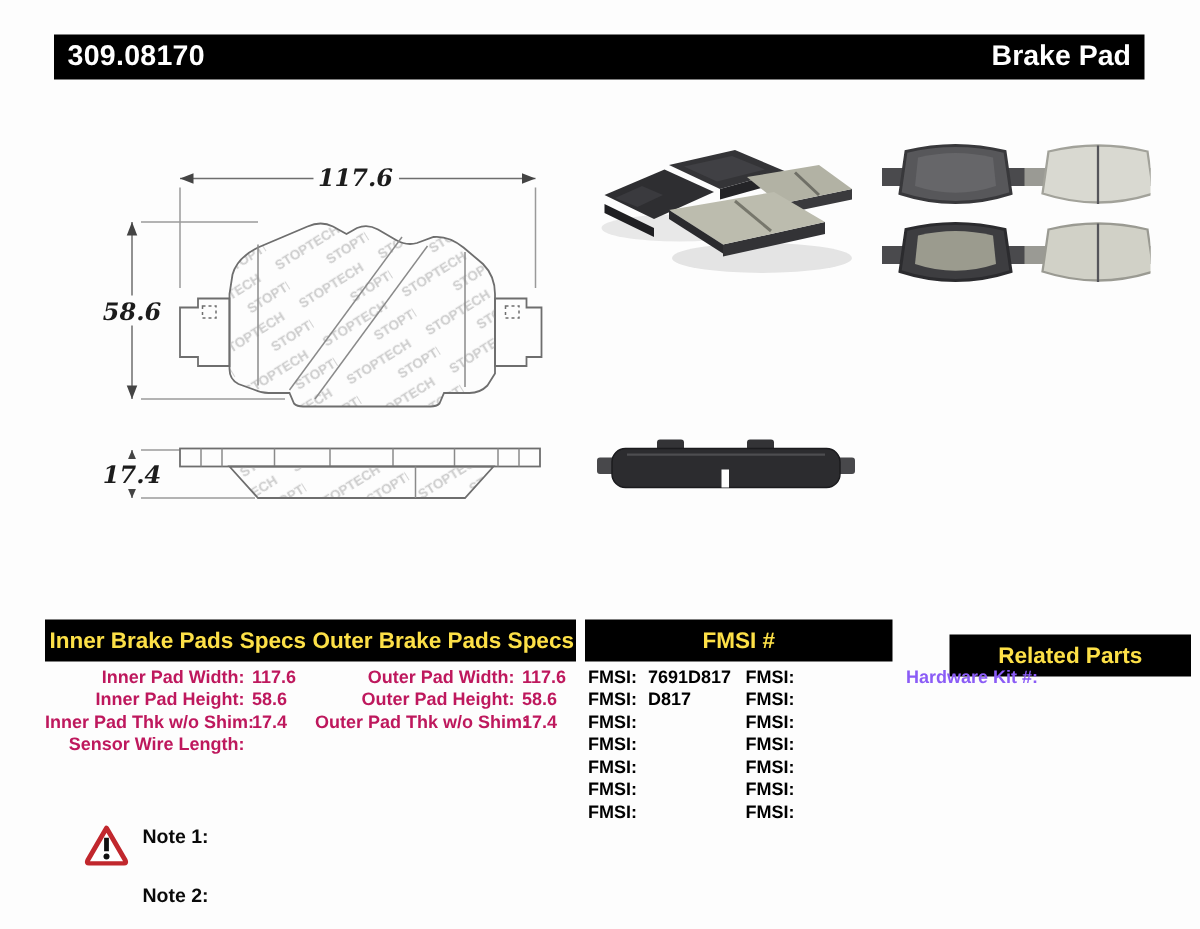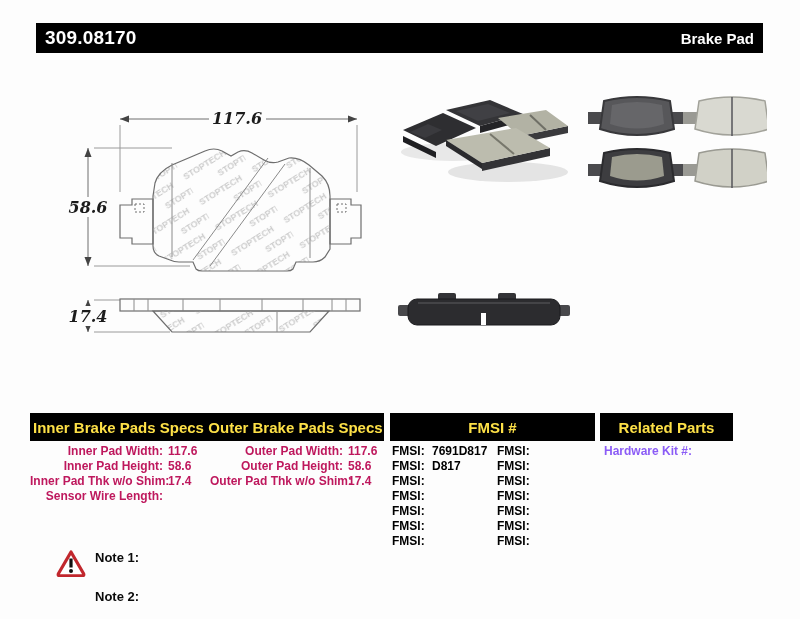--- a/index.html
+++ b/index.html
@@ -1,21 +1,21 @@
 <!DOCTYPE html>
 <html><head>
 <meta charset="utf-8">
 <style>
   html,body{margin:0;padding:0;}
   body{width:800px;height:619px;background:#fdfdfd;font-family:"Liberation Sans",sans-serif;position:relative;overflow:hidden;}
   .abs{position:absolute;}
   
   .topbar{left:36px;top:23px;width:727px;height:30px;background:#000;color:#fff;display:flex;align-items:center;justify-content:space-between;padding:0 9px;box-sizing:border-box;}
   .topbar .pn{font-size:19px;font-weight:bold;letter-spacing:.2px;}
-  .topbar .pt{font-size:15px;font-weight:bold;}
+  .topbar .pt{font-size:19px;font-weight:bold;}
   
   .secbar{top:413px;height:28px;background:#000;color:#fde047;display:flex;align-items:center;}
   .secbar span{font-size:15px;font-weight:bold;text-align:center;}
   .secbar.split span{flex:1 1 50%;}
   .secbar.single{justify-content:center;}
   
   .spec{top:444px;width:185px;}
   .spec-row{display:flex;height:15px;line-height:15px;font-size:12px;font-weight:bold;color:#be185d;}
   .spec-label{width:133px;text-align:right;white-space:nowrap;}
   .spec-value{padding-left:5px;white-space:nowrap;}
@@ -177,21 +177,21 @@
   <rect x="83" y="28" width="5" height="12" fill="#fdfdfd"></rect>
 </svg>
 
 <div class="abs secbar split" style="left:30px;width:354px;">
   <span>Inner Brake Pads Specs</span>
   <span>Outer Brake Pads Specs</span>
 </div>
 <div class="abs secbar single" style="left:390px;width:205px;">
   <span>FMSI #</span>
 </div>
-<div class="abs secbar single" style="left:600px;width:133px;">
+<div class="abs secbar single" style="left:633px;width:161px;margin-top:10px;">
   <span>Related Parts</span>
 </div>
 
 <div class="abs spec" style="left:30px;">
   <div class="spec-row">
     <span class="spec-label">Inner Pad Width:</span>
     <span class="spec-value">117.6</span>
   </div>
   <div class="spec-row">
     <span class="spec-label">Inner Pad Height:</span>

